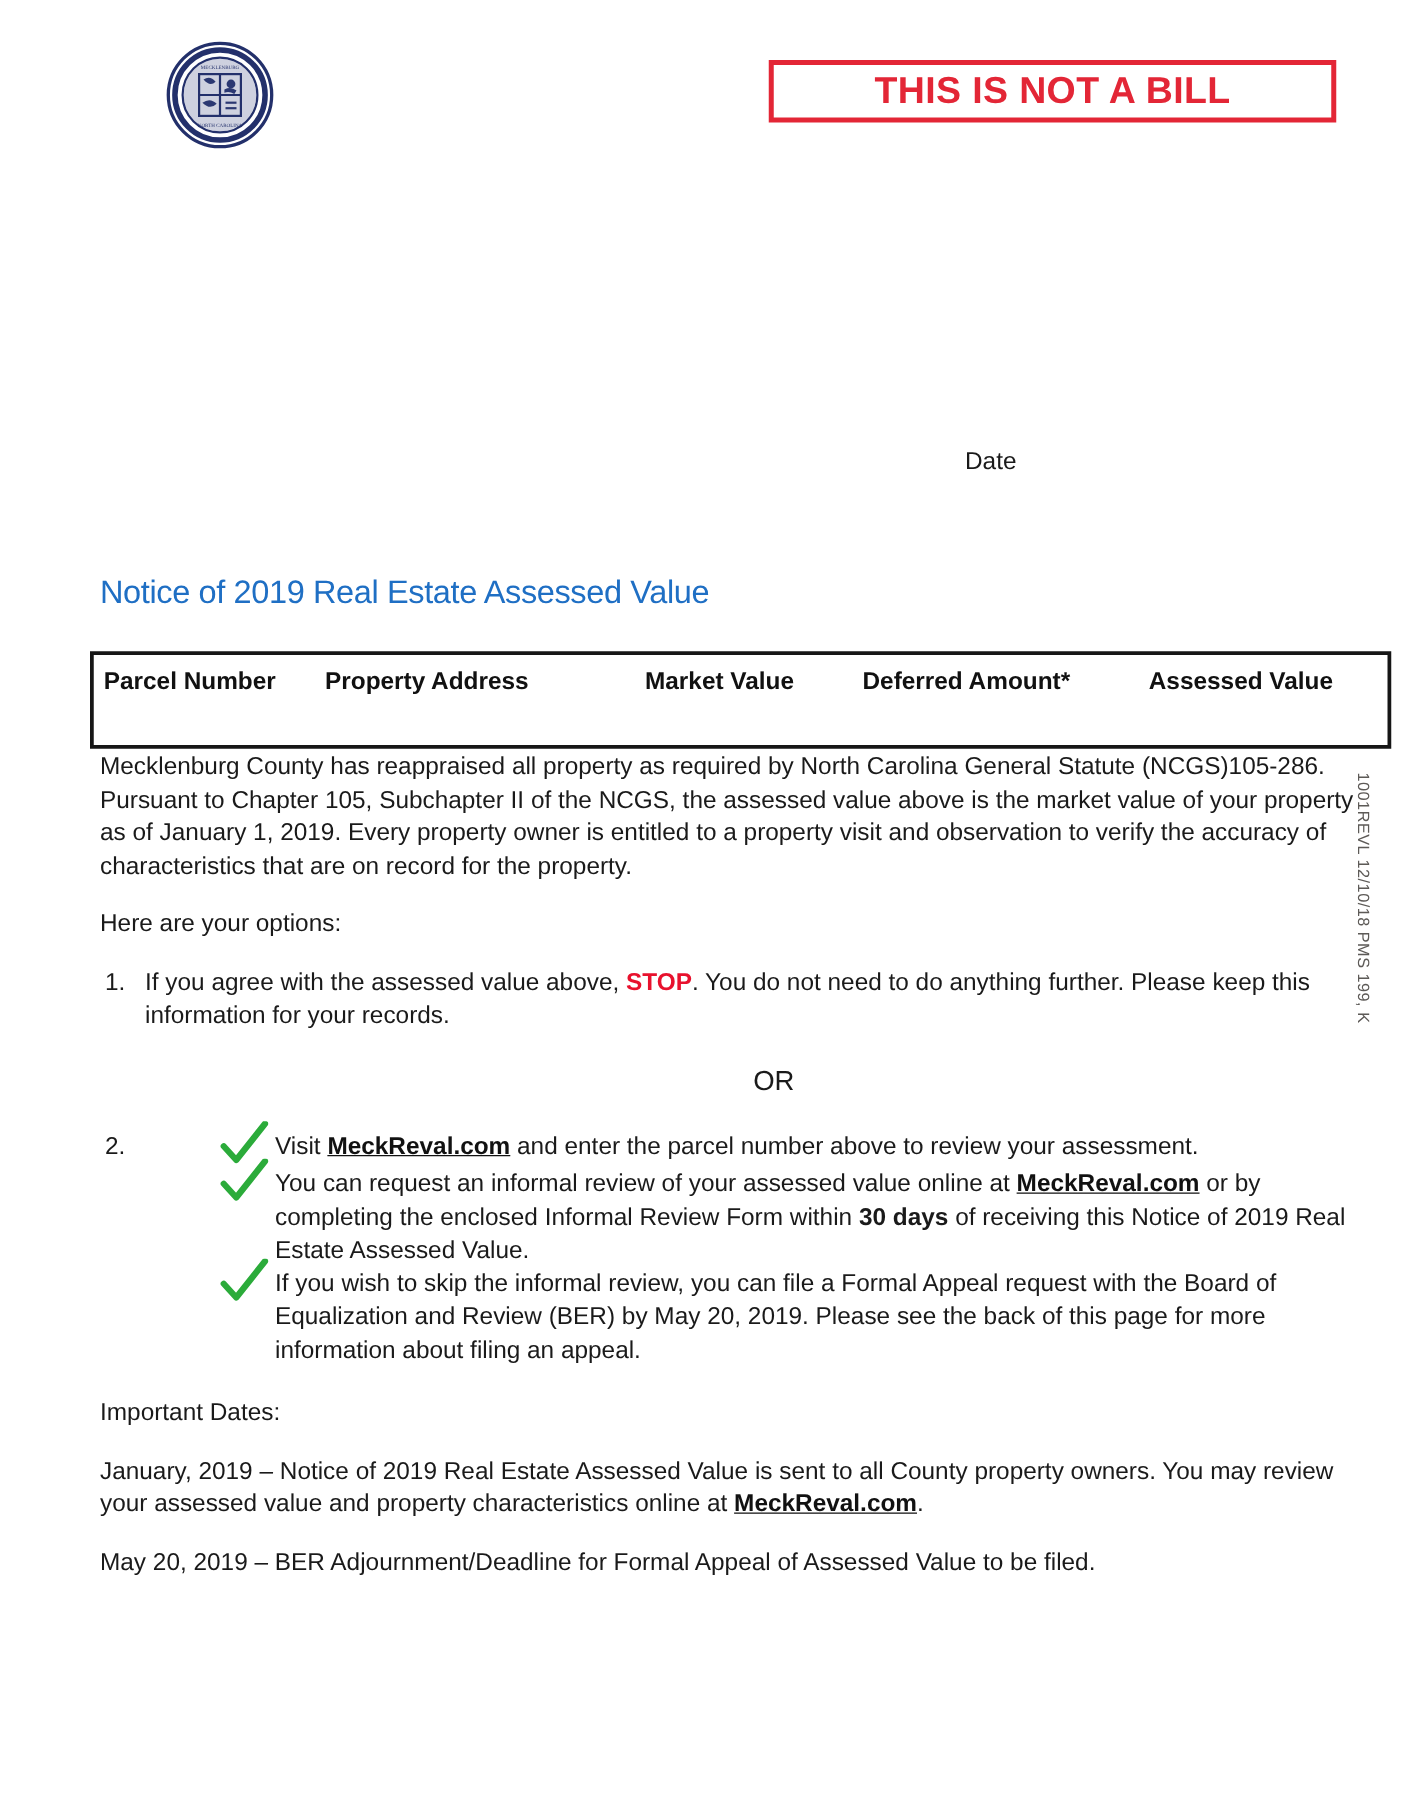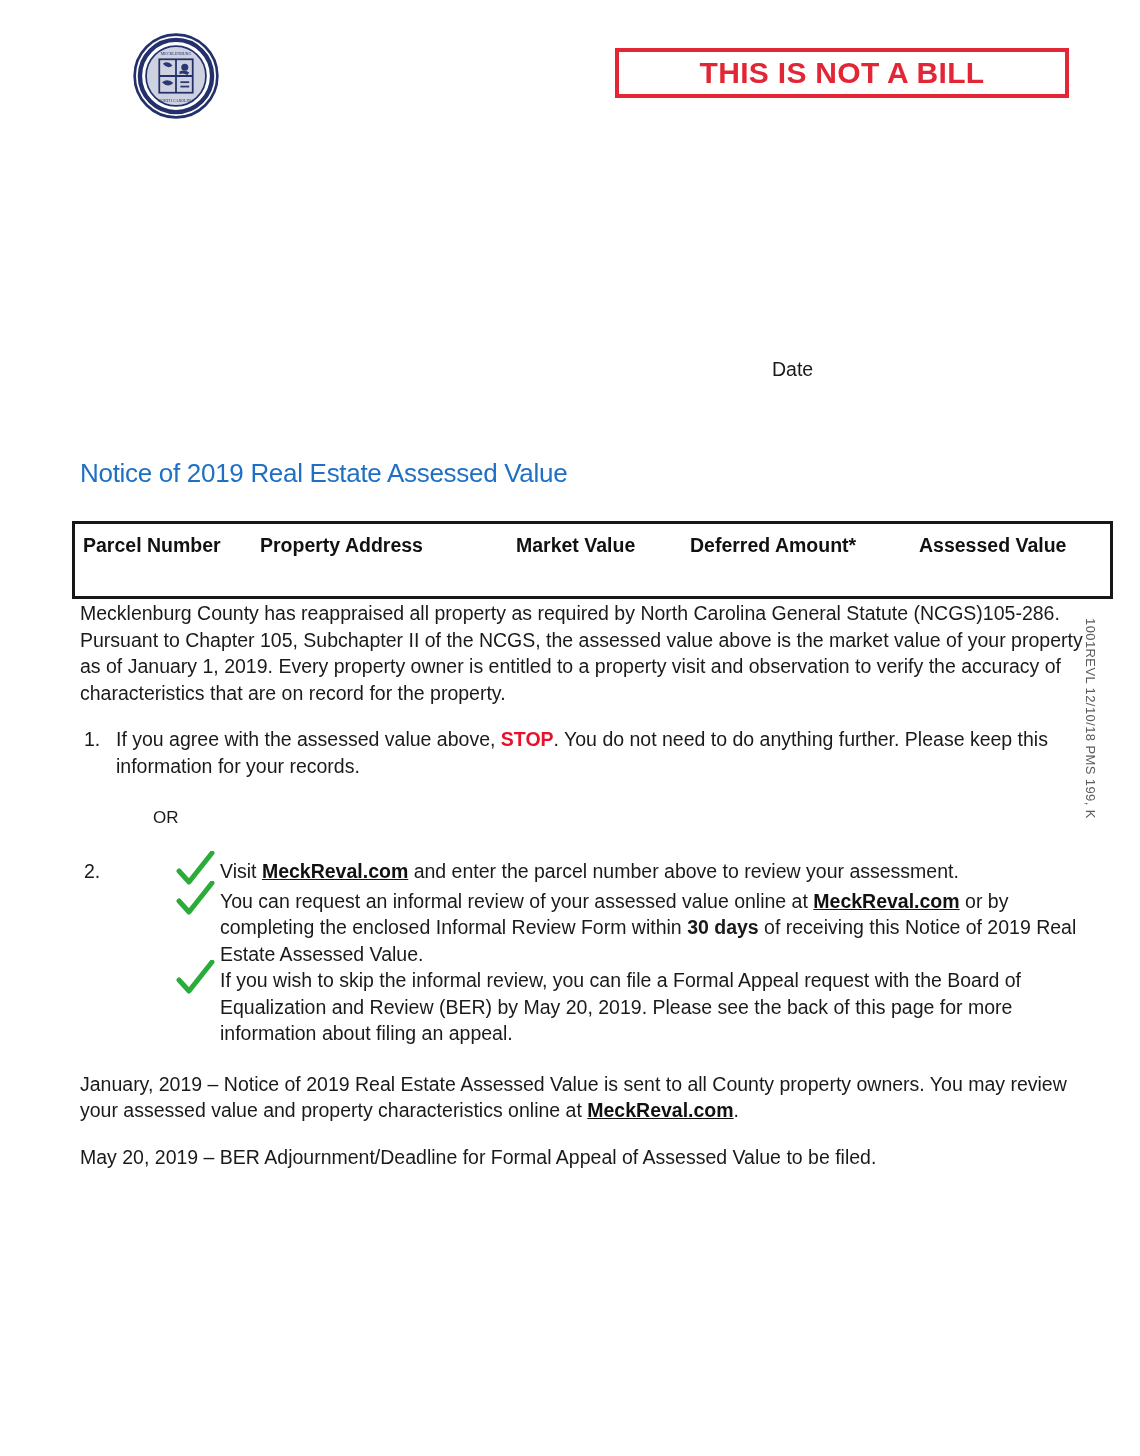--- a/index.html
+++ b/index.html
@@ -155,21 +155,22 @@
     margin-bottom: 0;
   }
   .numitem .num {
     position: absolute;
     left: 4px;
     top: 0;
     font-size: 19.5px;
   }
   .or-line {
     margin: 26px 0 26px 73px;
-    font-size: 17px;
+    font-size: 22px;
+    text-align: center;
   }
 
   
   .checklist {
     position: relative;
     margin: 6px 0 0 0;
     padding: 0;
   }
   .checkitem {
     position: relative;
@@ -247,20 +248,21 @@
     <div class="col col-address">Property Address</div>
     <div class="col col-market">Market Value</div>
     <div class="col col-deferred">Deferred Amount*</div>
     <div class="col col-assessed">Assessed Value</div>
   </div>
 </div>
 
 <div class="body-wrap">
 
   <p class="para">Mecklenburg County has reappraised all property as required by North Carolina General Statute (NCGS)105-286. Pursuant to Chapter 105, Subchapter II of the NCGS, the assessed value above is the market value of your property as of January 1, 2019. Every property owner is entitled to a property visit and observation to verify the accuracy of characteristics that are on record for the property.</p>
+  <p class="para">Here are your options:</p>
 
   <div class="numlist">
 
     <div class="numitem">
       <span class="num">1.</span>
       <span>If you agree with the assessed value above, </span><span class="red-stop">STOP</span><span>. You do not need to do anything further. Please keep this information for your records.</span>
     </div>
 
     <div class="or-line">OR</div>
 
@@ -295,19 +297,20 @@
           </svg>
         </span>
         <span>If you wish to skip the informal review, you can file a Formal Appeal request with the Board of Equalization and Review (BER) by May 20, 2019. Please see the back of this page for more information about filing an appeal.</span>
       </div>
 
 
     </div>
   </div>
 
   <div class="important-dates">
+    <p class="para">Important Dates:</p>
     <p class="para"><span>January, 2019 – Notice of 2019 Real Estate Assessed Value is sent to all County property owners. You may review your assessed value and property characteristics online at </span><span class="lnk-dark">MeckReval.com</span><span>.</span></p>
     <p class="para">May 20, 2019 – BER Adjournment/Deadline for Formal Appeal of Assessed Value to be filed.</p>
   </div>
 
 </div>
 
 <div class="vert-code">1001REVL    12/10/18    PMS 199, K</div>
 
 </body></html>

